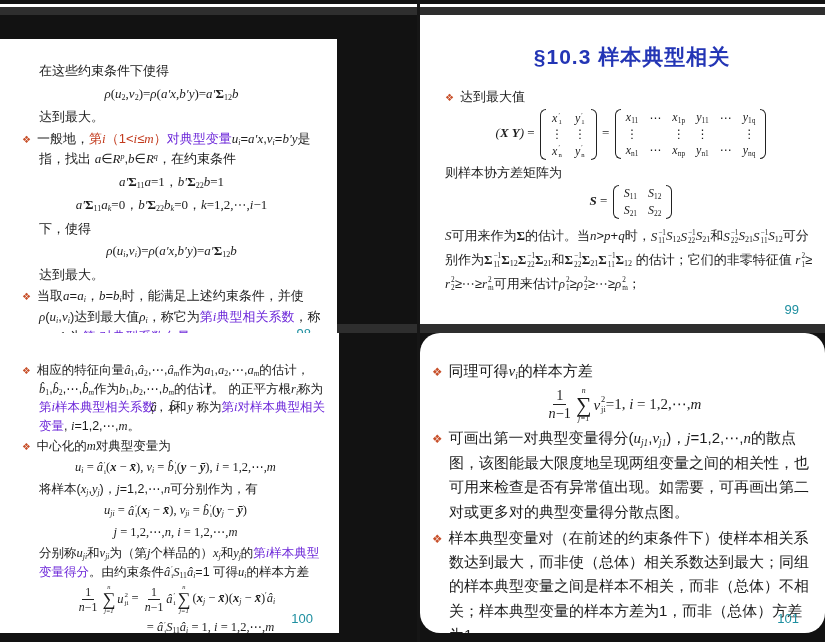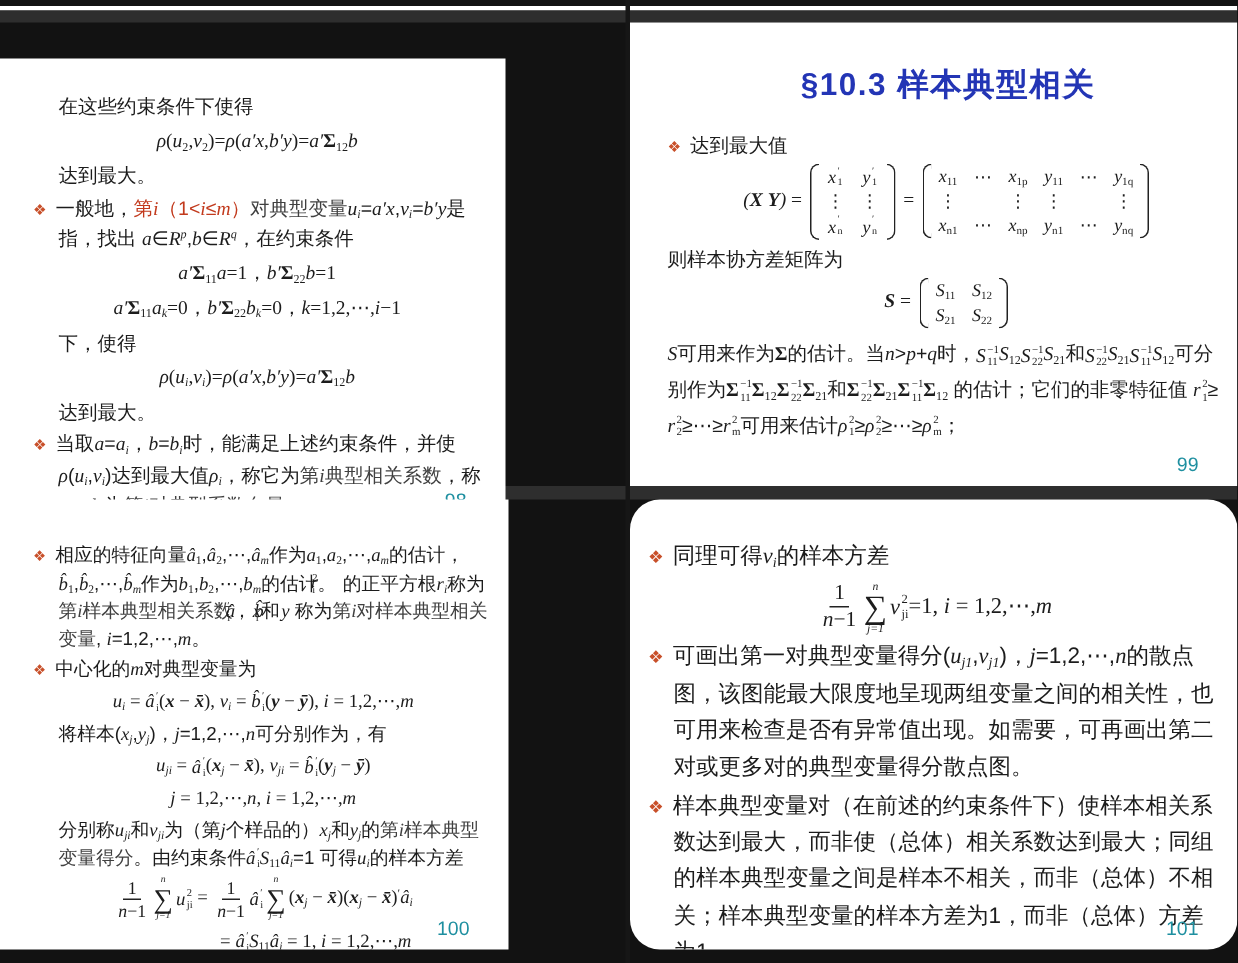--- a/index.html
+++ b/index.html
@@ -29,21 +29,21 @@
   .blk.formula{text-align:center;font-family:"Liberation Serif",serif;margin:3px 0;}
   .blk.ofs{padding-left:70px;}
   .blk.title{text-align:center;color:#2335b5;font-size:21px;font-weight:bold;
              margin:16px 0 14px 0;letter-spacing:1px;}
   .s2 .para{line-height:1.78;margin-top:5px;}
   .blt{color:#c8502a;font-size:0.78em;margin-right:6px;display:inline-block;text-indent:0;}
 
   .i {font-family:"Liberation Serif",serif;font-style:italic;}
   .bi{font-family:"Liberation Serif",serif;font-style:italic;font-weight:bold;}
   .bo{font-family:"Liberation Serif",serif;font-weight:bold;}
-  .b {color:#404040;}
+  .b {color:#6d28d9;}
   .r {color:#c23a1d;}
   .sb{font-family:"Liberation Serif",serif;font-size:0.62em;vertical-align:-0.3em;}
   .sp{font-family:"Liberation Serif",serif;font-size:0.62em;vertical-align:0.55em;}
 
   .ssw{display:inline-flex;align-items:center;vertical-align:middle;line-height:1.1;}
   .stk{display:inline-flex;flex-direction:column;font-size:0.56em;line-height:1.15;
        font-family:"Liberation Serif",serif;text-align:left;margin-left:1px;}
   .frac{display:inline-flex;flex-direction:column;align-items:center;vertical-align:middle;
         margin:0 3px;line-height:1.2;font-family:"Liberation Serif",serif;font-size:0.95em;}
   .frac .num{border-bottom:1px solid #222;padding:0 3px;}

